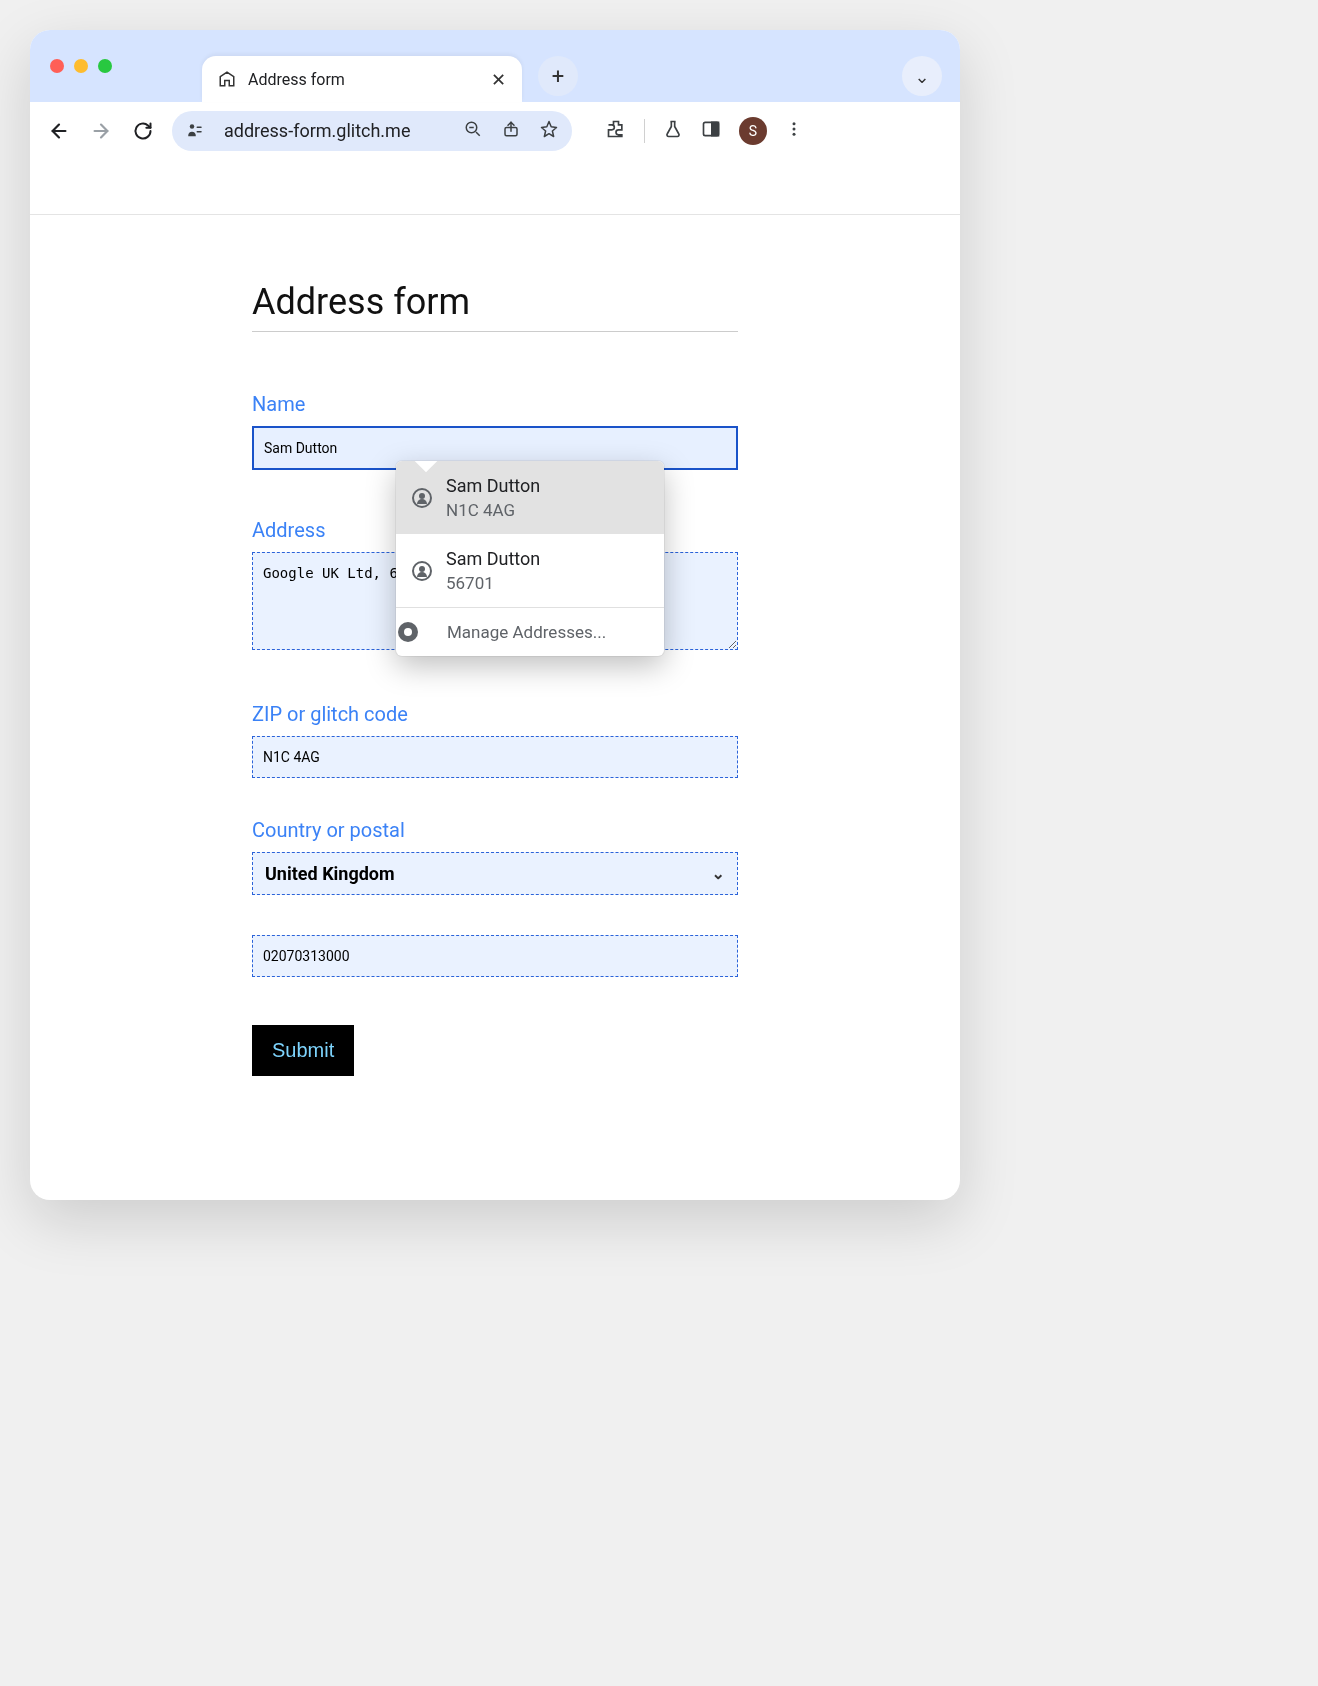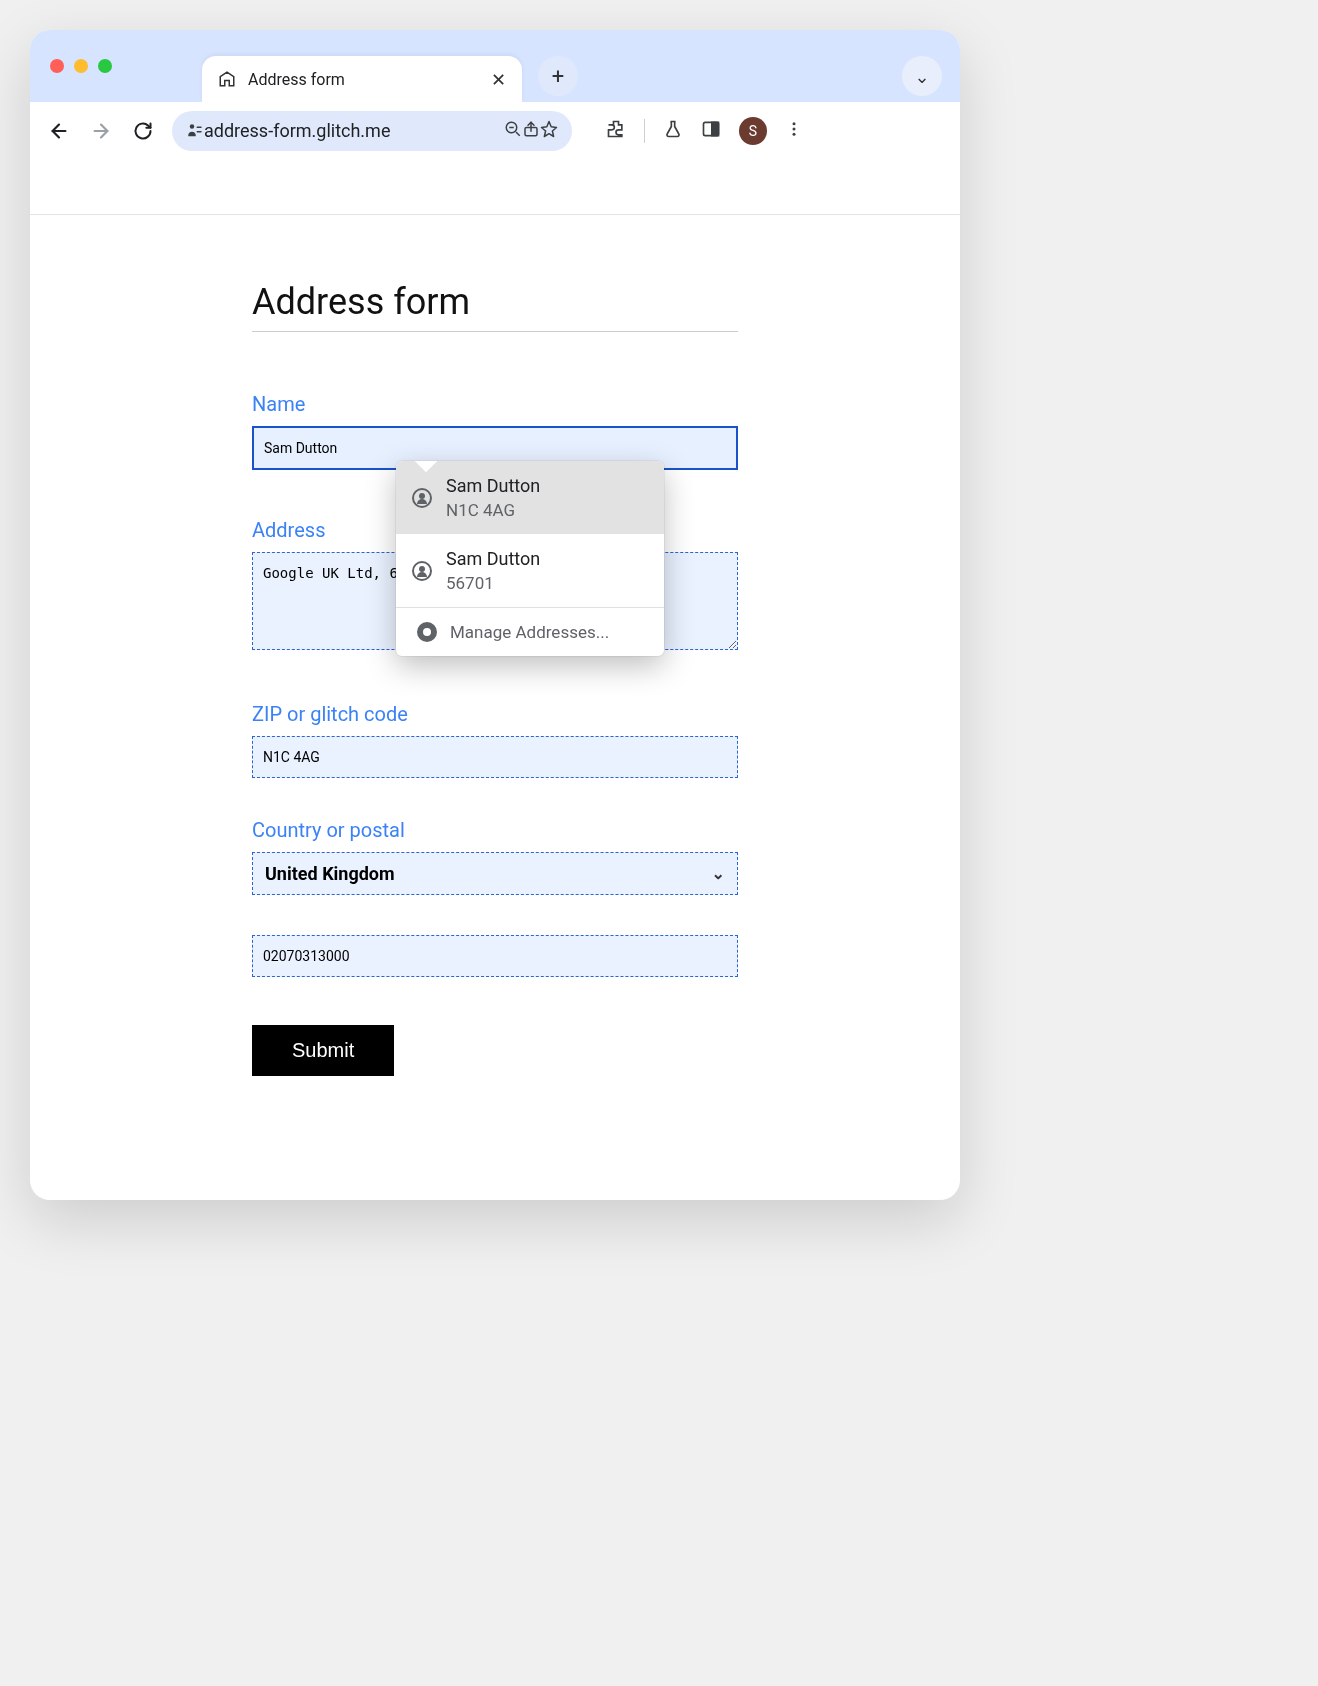--- a/index.html
+++ b/index.html
@@ -91,21 +91,21 @@
     font-size: 22px; color:#202124;
   }
   .nav-btn.disabled { color:#9aa0a6; }
   .omnibox {
     background:#e0e9fb;
     border-radius: 30px;
     height: 40px;
     display:flex;
     align-items:center;
     padding: 0 14px;
-    gap: 0;
+    gap: 20px;
     flex: 0 0 auto;
     min-width: 400px;
   }
   .omnibox .site-info {
     display:flex; align-items:center; gap:6px;
     font-size:15px; color:#202124;
   }
   .omnibox .url { font-size:18px; color:#202124; }
   .omnibox .spacer { flex:1; }
   .omnibox .ob-icon { font-size:18px; color:#3c4043; }
@@ -170,23 +170,23 @@
     display:flex; align-items:center; justify-content:space-between;
     padding: 10px 12px;
     font-size: 18px;
     background:#eaf2ff;
     font-weight:bold;
   }
   .select .chev { font-size:16px; color:#333; }
   .field-block { margin-bottom: 48px; }
   .field-block.tight { margin-bottom: 40px; }
   .submit-btn {
-    background:#000; color:#ffffff;
+    background:#000; color:#7dd3fc;
     border:none;
-    padding: 14px 40px;
+    padding: 14px 20px;
     font-size: 20px;
     cursor:pointer;
   }
 
   
   .autofill {
     position:absolute;
     top: 180px;
     left: 144px;
     width: 268px;
@@ -233,22 +233,22 @@
     bottom:2px; left:3px;
     width:10px; height:5px;
     background:#5f6368;
     border-top-left-radius:6px;
     border-top-right-radius:6px;
   }
   .af-text .l1 { font-size:18px; color:#202124; }
   .af-text .l2 { font-size:17px; color:#5f6368; margin-top:4px; }
   .af-sep { height:1px; background:#e0e0e0; }
   .af-manage {
-    display:flex; align-items:center; gap:13px;
-    padding: 14px 21px;
+    display:flex; align-items:center; gap:29px;
+    padding: 14px 2px;
     color:#5f6368; font-size:17px;
   }
   .af-chrome-icon {
     width:20px; height:20px;
     background: #5f6368;
     border-radius:50%;
     position:relative;
     flex-shrink:0;
   }
   .af-chrome-icon::after{

